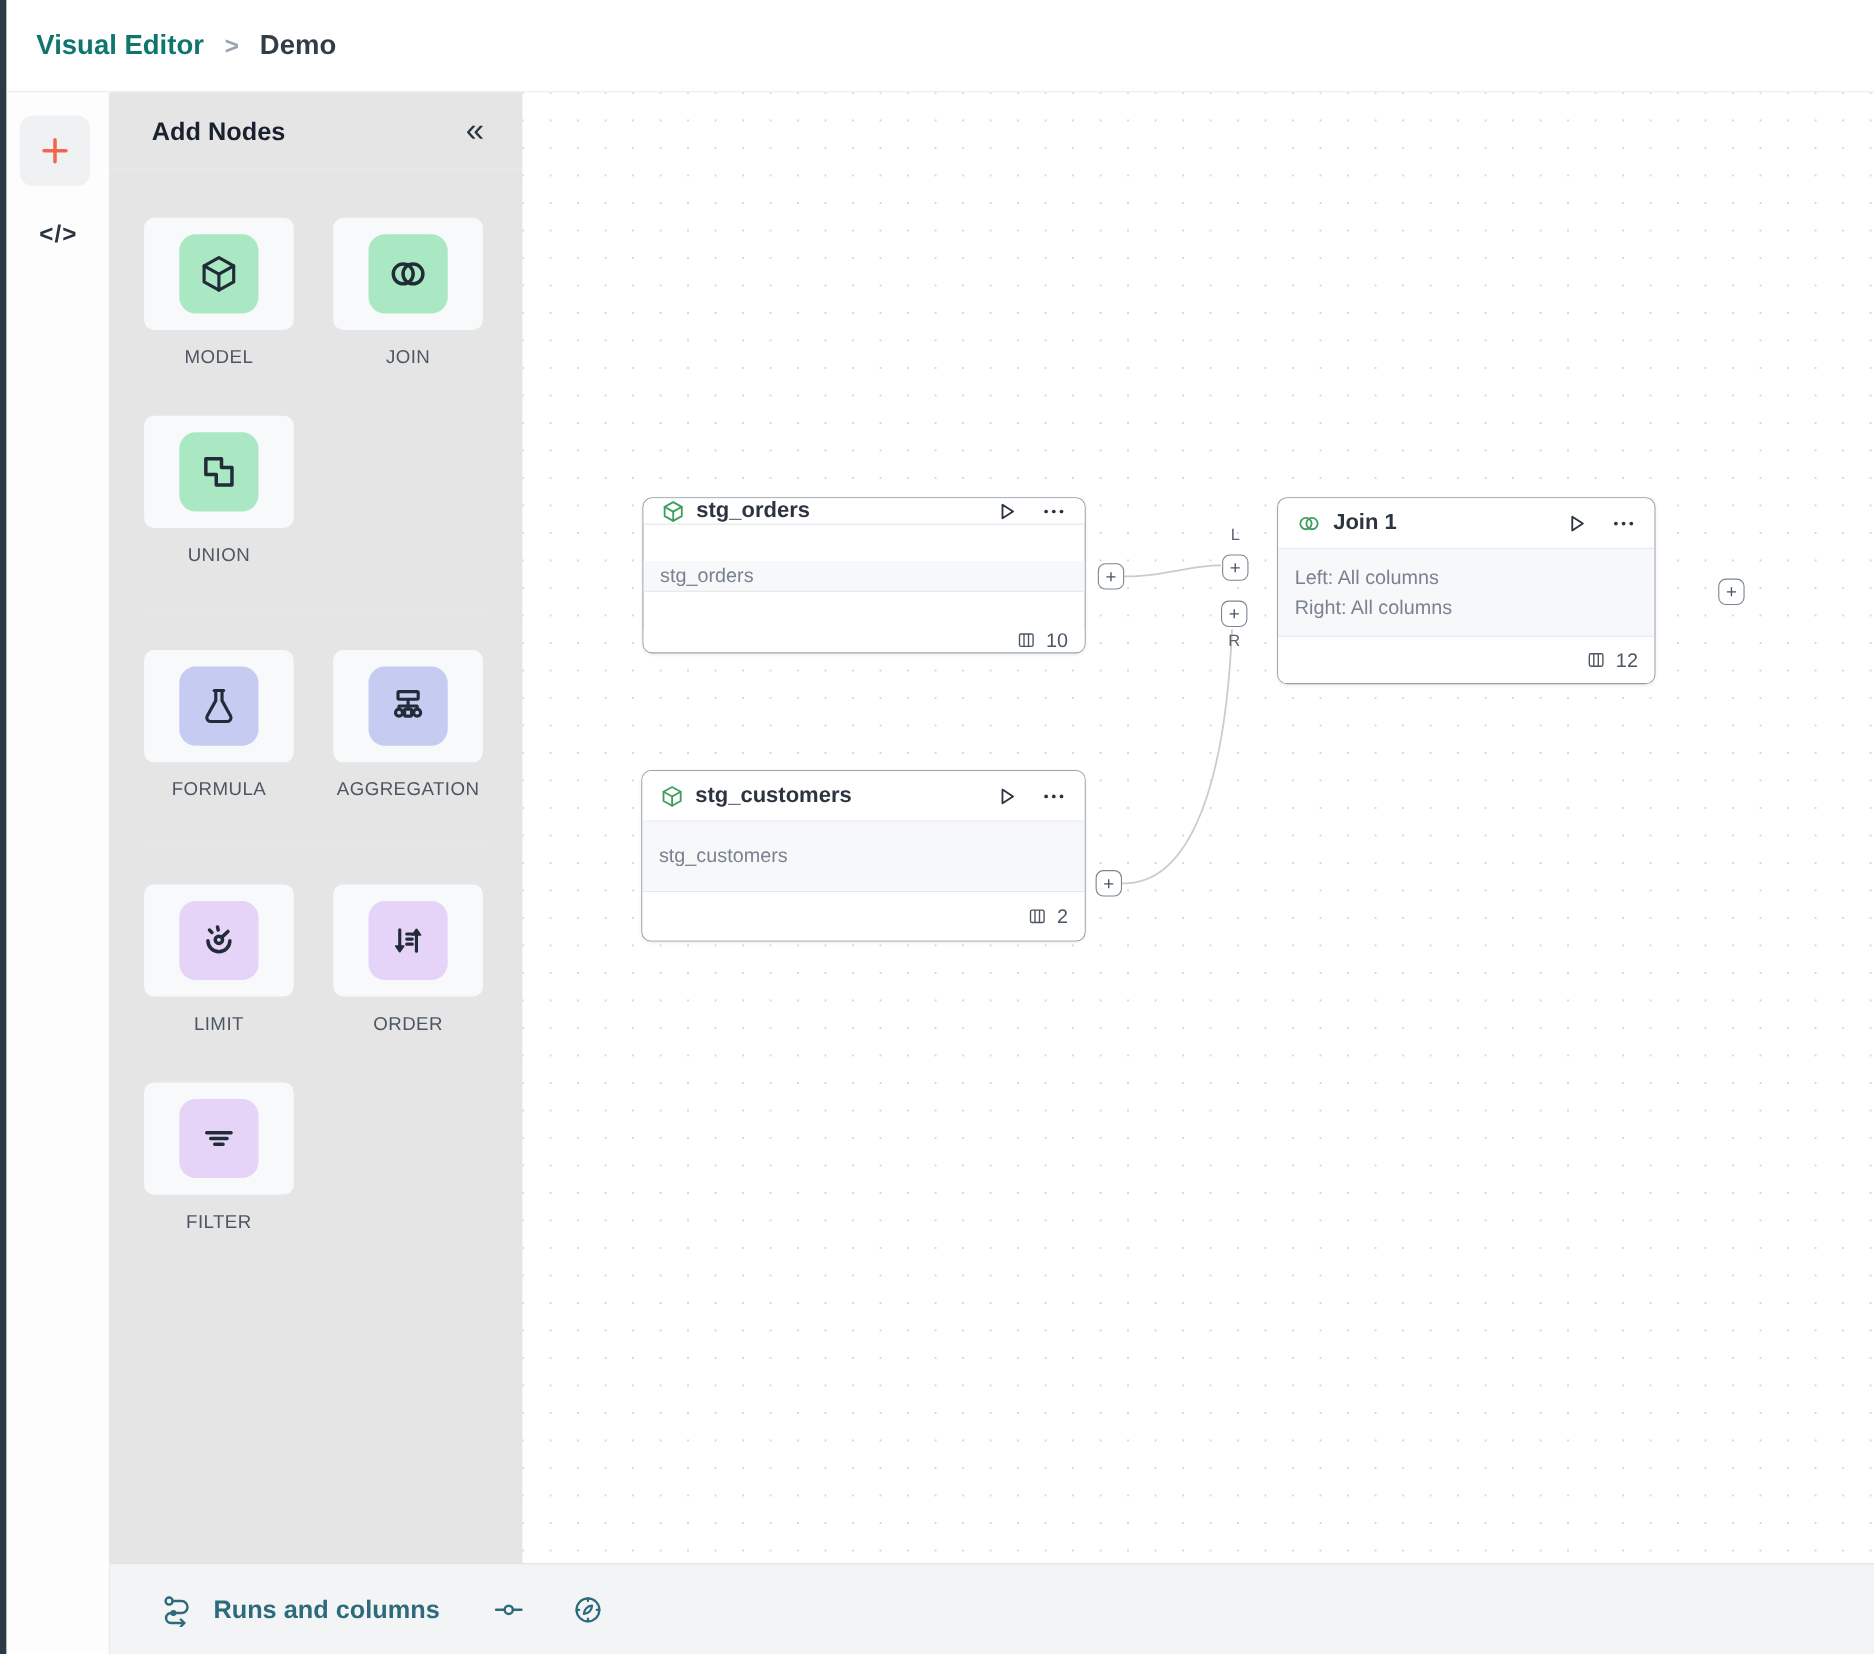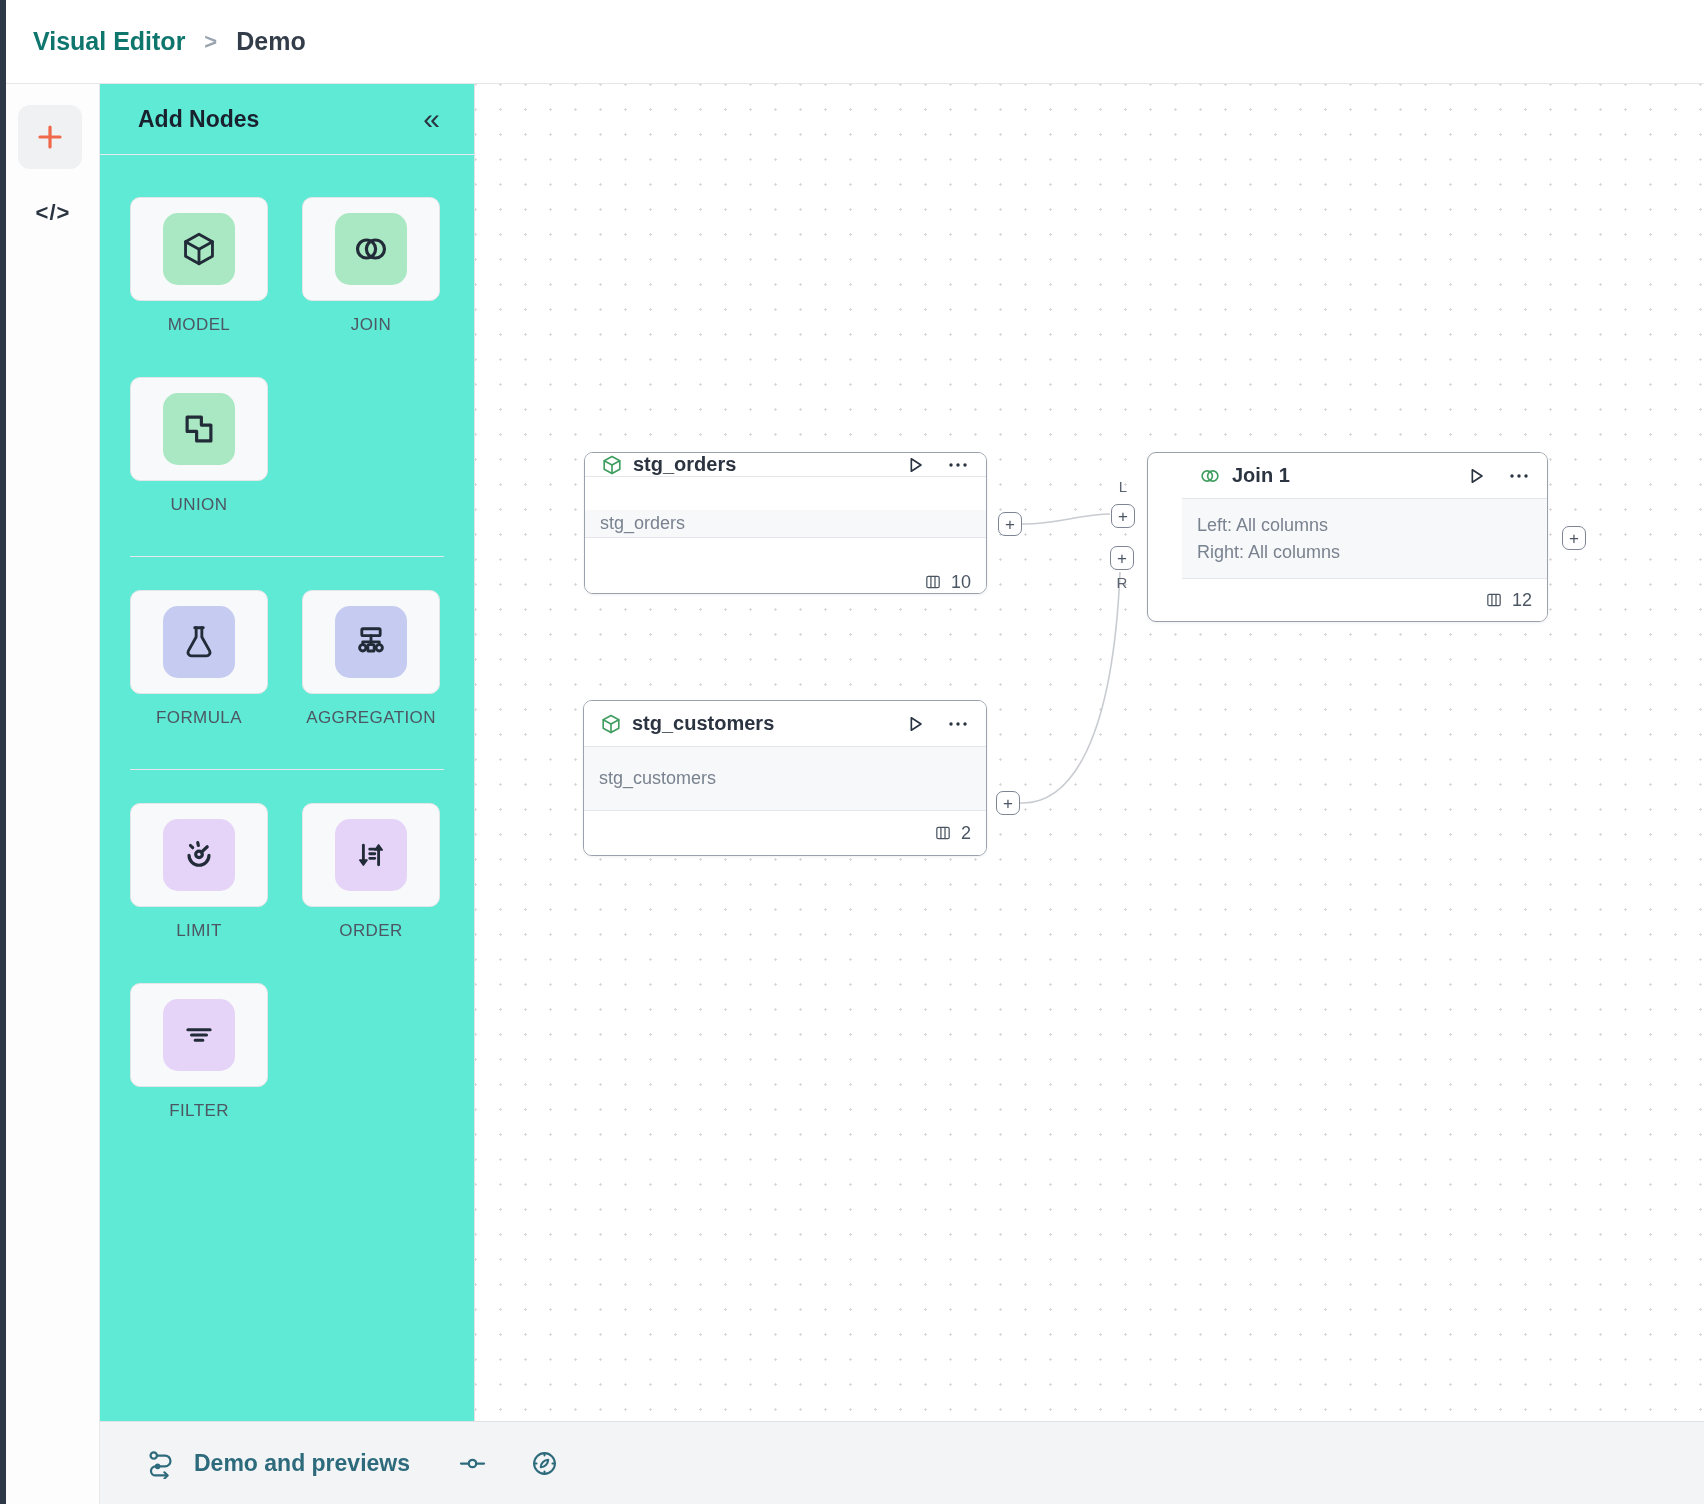--- a/index.html
+++ b/index.html
@@ -18,21 +18,21 @@
 
   #rail { left:6px; top:84px; width:94px; height:1420px; background:#fdfdfe;
           border-right:1px solid #e7e9ec; }
   #rail-add { left:12px; top:21px; width:64px; height:64px; border-radius:12px;
               background:#f0f1f3; display:flex; align-items:center; justify-content:center;
               cursor:pointer; }
   #rail-code { left:0; top:116px; width:94px; text-align:center; font-size:22px;
                font-weight:bold; color:#2a3441; letter-spacing:1px; cursor:pointer; }
 
   
-  #palette { left:100px; top:84px; width:375px; height:1337px; background:#5eead4;
+  #palette { left:100px; top:84px; width:375px; height:1337px; background:#e5e5e5;
              border-right:1px solid #e1e3e7; }
   #palette-head { height:71px; border-bottom:1px solid #e8eaed; display:flex;
                   align-items:center; justify-content:space-between;
                   padding:0 34px 0 38px; }
   #palette-title { font-size:23px; font-weight:bold; color:#19212e; }
   #palette-collapse { font-size:30px; color:#2a3441; cursor:pointer; line-height:1; }
   .prow { display:flex; gap:34px; padding-left:30px; margin-top:42px; }
   .pitem { width:138px; cursor:pointer; }
   .pcard { width:138px; height:104px; background:#f8f9fa; border:1px solid #e3e6e9;
            border-radius:10px; display:flex; align-items:center; justify-content:center; }
@@ -75,21 +75,21 @@
           border:1.4px solid #7d8592; border-radius:7px; color:#4b5563;
           display:flex; align-items:center; justify-content:center;
           font-size:17px; line-height:1; cursor:pointer; }
   .port-label { position:absolute; width:24px; text-align:center; font-size:15px;
                 color:#5b6470; }
 
   
   #node-stg-orders    { left:109px; top:368px; width:403px; height:142px;gap:33px; }
   #node-stg-orders    .node-header { height:47px; }
   #node-stg-orders    .node-footer { height:45px; }
-  #node-join          { left:672px; top:368px; width:401px; height:170px;padding-left:34px; }
+  #node-join          { left:686px; top:368px; width:344px; height:170px; }
   #node-join          .node-header { height:46px; }
   #node-join          .node-footer { height:42px; }
   #node-stg-customers { left:108px; top:616px; width:404px; height:156px; }
   #node-stg-customers .node-header { height:46px; }
   #node-stg-customers .node-footer { height:44px; }
 
   #port-orders-out    { left:523px; top:428px; }
   #port-join-l        { left:636px; top:420px; }
   #port-join-r        { left:635px; top:462px; }
   #port-customers-out { left:521px; top:707px; }
@@ -356,21 +356,21 @@
 </div>
 
 <div id="bottombar" class="abs">
   <div id="runs-group">
     <svg class="bicon" width="31" height="31" viewBox="0 0 28 28">
       <circle cx="7" cy="6.8" r="2.9"></circle>
       <path d="M9.9 6.8 h7.3 a4.9 4.9 0 0 1 0 9.8 H8.6 a4.1 4.1 0 0 0 0 8.2 h10.2"></path>
       <circle cx="10.5" cy="16.6" r="2.5" fill="#2d6b7c" stroke="none"></circle>
       <path d="M16.6 21.9 L19.6 24.8 L16.6 27.7" style="stroke-width:1.9;"></path>
     </svg>
-    <span id="runs-label">Demo and previews</span>
+    <span id="runs-label">Runs and columns</span>
   </div>
   <svg class="bicon" width="27" height="27" viewBox="0 0 24 24" style="margin-left:49px;">
     <path d="M1.8 12 h6.2"></path>
       <circle cx="12" cy="12" r="3.3"></circle>
       <path d="M16 12 h6.2"></path>
   </svg>
   <svg class="bicon" width="29" height="29" viewBox="0 0 24 24" style="margin-left:44px; stroke-width:1.7;">
     <circle cx="12" cy="12" r="8.6"></circle>
     <path d="M12 3.4 V5.4 M12 18.6 V20.6 M3.4 12 H5.4 M18.6 12 H20.6"></path>
     <path d="M8.9 15.1 C9 11.7 11.7 9 15.1 8.9 C15 12.3 12.3 15 8.9 15.1 Z"></path>

